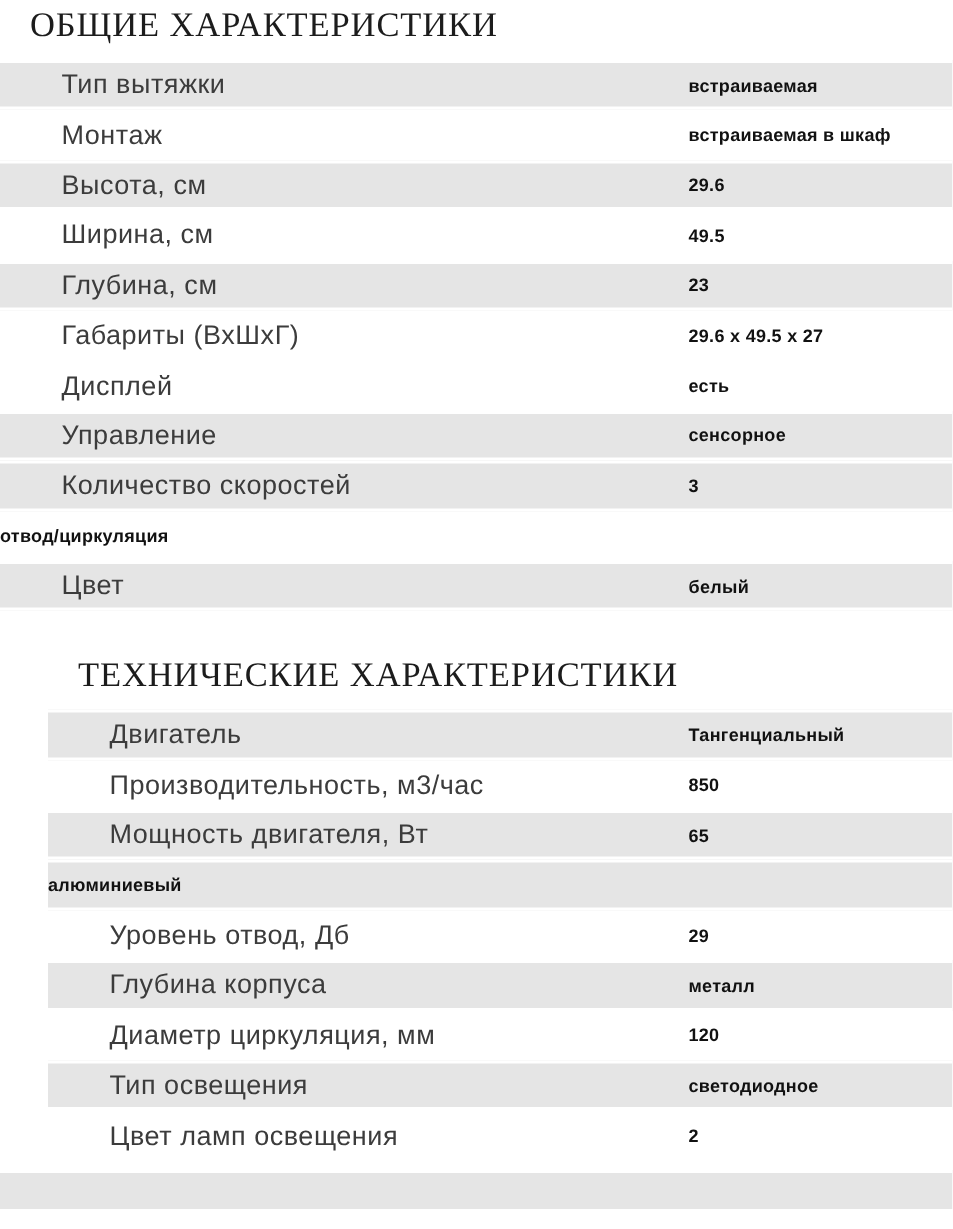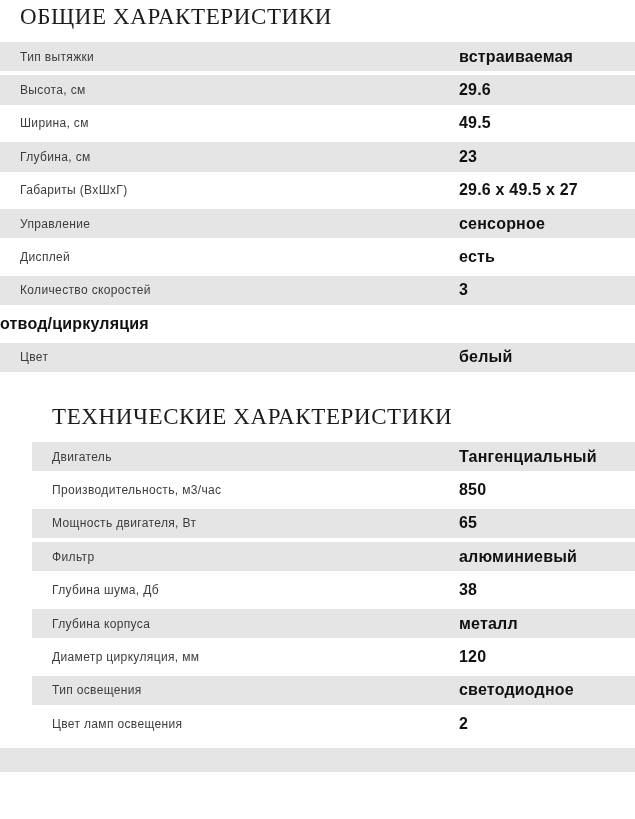--- a/index.html
+++ b/index.html
@@ -42,29 +42,30 @@
     box-sizing: border-box;
   }
   .spec-row.stripe {
     background: var(--stripe, #e5e5e5);
     border-top: 2px solid #ffffff;
     border-bottom: 2px solid #ffffff;
   }
   .spec-label {
     flex: 1;
     padding-left: 20px;
-    font-size: 12px;
+    font-size: 18px;
     letter-spacing: 0.35px;
     color: var(--label-text, #3c3c3c);
     white-space: nowrap;
+    margin-left: 21px;
   }
   .spec-value {
     width: 176px;
     flex: 0 0 176px;
-    font-size: 16px;
+    font-size: 12px;
     font-weight: bold;
     letter-spacing: 0.2px;
     color: var(--value-text, #111111);
     white-space: nowrap;
   }
   .partial-stripe {
     margin-top: 6px;
     border-top: 2px solid #ffffff;
     background: var(--stripe, #e5e5e5);
     height: 24px;
@@ -75,20 +76,24 @@
 
 <main id="sections-root">
   <section class="section">
     <h2 class="section-title">ОБЩИЕ ХАРАКТЕРИСТИКИ</h2>
     <div class="spec-table">
   <div class="spec-row stripe">
     <span class="spec-label">Тип вытяжки</span>
     <span class="spec-value">встраиваемая</span>
   </div>
 
+  <div class="spec-row">
+    <span class="spec-label">Монтаж</span>
+    <span class="spec-value">встраиваемая в шкаф</span>
+  </div>
 
   <div class="spec-row stripe">
     <span class="spec-label">Высота, см</span>
     <span class="spec-value">29.6</span>
   </div>
 
   <div class="spec-row">
     <span class="spec-label">Ширина, см</span>
     <span class="spec-value">49.5</span>
   </div>
@@ -96,28 +101,28 @@
   <div class="spec-row stripe">
     <span class="spec-label">Глубина, см</span>
     <span class="spec-value">23</span>
   </div>
 
   <div class="spec-row">
     <span class="spec-label">Габариты (ВхШхГ)</span>
     <span class="spec-value">29.6 x 49.5 x 27</span>
   </div>
 
+  <div class="spec-row">
+    <span class="spec-label">Дисплей</span>
+    <span class="spec-value">есть</span>
+  </div>
+
   <div class="spec-row stripe">
     <span class="spec-label">Управление</span>
     <span class="spec-value">сенсорное</span>
-  </div>
-
-  <div class="spec-row">
-    <span class="spec-label">Дисплей</span>
-    <span class="spec-value">есть</span>
   </div>
 
   <div class="spec-row stripe">
     <span class="spec-label">Количество скоростей</span>
     <span class="spec-value">3</span>
   </div>
 
   <div class="spec-row">
     <span class="spec-value">отвод/циркуляция</span>
   </div>
@@ -142,27 +147,26 @@
     <span class="spec-value">850</span>
   </div>
 
   <div class="spec-row stripe">
     <span class="spec-label">Мощность двигателя, Вт</span>
     <span class="spec-value">65</span>
   </div>
 
 
   <div class="spec-row stripe">
-    <span class="spec-label">Фильтр</span>
     <span class="spec-value">алюминиевый</span>
   </div>
 
   <div class="spec-row">
-    <span class="spec-label">Глубина шума, Дб</span>
-    <span class="spec-value">38</span>
+    <span class="spec-label">Уровень отвод, Дб</span>
+    <span class="spec-value">29</span>
   </div>
 
   <div class="spec-row stripe">
     <span class="spec-label">Глубина корпуса</span>
     <span class="spec-value">металл</span>
   </div>
 
   <div class="spec-row">
     <span class="spec-label">Диаметр циркуляция, мм</span>
     <span class="spec-value">120</span>

